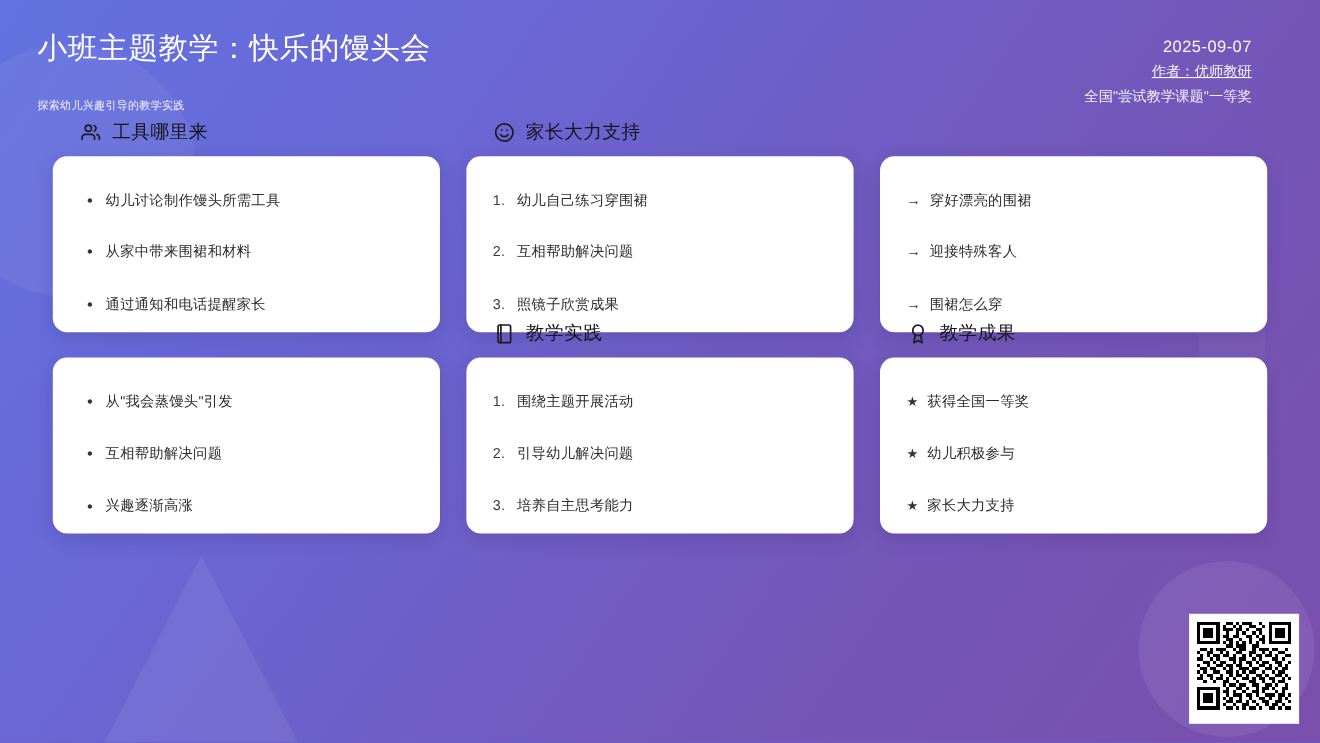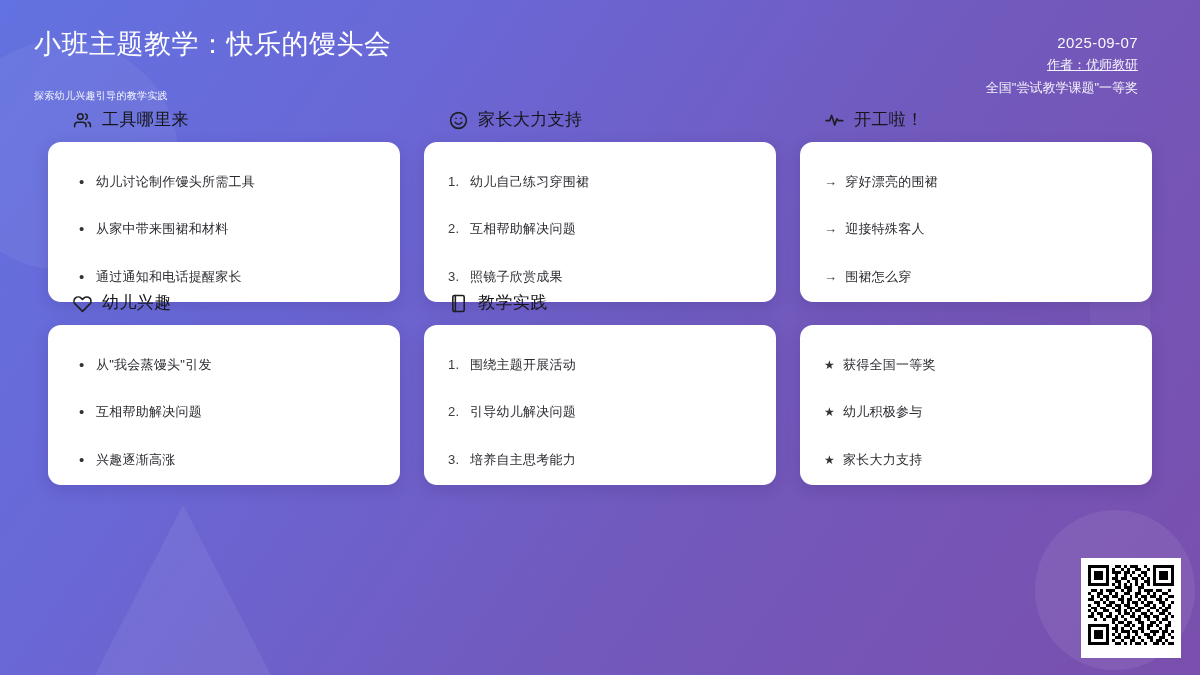--- a/index.html
+++ b/index.html
@@ -179,54 +179,38 @@
           <span class="item-text">互相帮助解决问题</span>
         </div>
         <div class="list-item">
           <span class="marker num">3.</span>
           <span class="item-text">照镜子欣赏成果</span>
         </div>
       </div>
     </div>
 
     <div class="card">
-      <div class="card-head">
-        <span class="card-icon">
-          <svg viewBox="0 0 24 24" fill="none" stroke="currentColor" stroke-width="1.9" stroke-linecap="round" stroke-linejoin="round">
-            <path d="M2.5 12.2h4l2.2-6 3.6 11 2.4-7.2 1.8 2.2h5"></path>
-          </svg>
-        </span>
-        <span class="card-title">开工啦！</span>
-      </div>
       <div class="card-rule"></div>
       <div class="card-list">
         <div class="list-item">
           <span class="marker arrow">→</span>
           <span class="item-text">穿好漂亮的围裙</span>
         </div>
         <div class="list-item">
           <span class="marker arrow">→</span>
           <span class="item-text">迎接特殊客人</span>
         </div>
         <div class="list-item">
           <span class="marker arrow">→</span>
           <span class="item-text">围裙怎么穿</span>
         </div>
       </div>
     </div>
 
     <div class="card">
-      <div class="card-head">
-        <span class="card-icon">
-          <svg viewBox="0 0 24 24" fill="none" stroke="currentColor" stroke-width="1.8" stroke-linecap="round" stroke-linejoin="round">
-            <path d="M20.3 5.9a4.8 4.8 0 0 0-6.8 0L12 7.4l-1.5-1.5a4.8 4.8 0 1 0-6.8 6.8l1.5 1.5L12 21l6.8-6.8 1.5-1.5a4.8 4.8 0 0 0 0-6.8z"></path>
-          </svg>
-        </span>
-        <span class="card-title">幼儿兴趣</span>
-      </div>
       <div class="card-rule"></div>
       <div class="card-list">
         <div class="list-item indent">
           <span class="marker dot">•</span>
           <span class="item-text">从"我会蒸馒头"引发</span>
         </div>
         <div class="list-item indent">
           <span class="marker dot">•</span>
           <span class="item-text">互相帮助解决问题</span>
         </div>
@@ -258,20 +242,29 @@
           <span class="item-text">引导幼儿解决问题</span>
         </div>
         <div class="list-item">
           <span class="marker num">3.</span>
           <span class="item-text">培养自主思考能力</span>
         </div>
       </div>
     </div>
 
     <div class="card">
+      <div class="card-head">
+        <span class="card-icon">
+          <svg viewBox="0 0 24 24" fill="none" stroke="currentColor" stroke-width="1.8" stroke-linecap="round" stroke-linejoin="round">
+            <circle cx="12" cy="8.4" r="5.4"></circle>
+            <path d="M9 13.2 7.8 21.2 12 18.8l4.2 2.4-1.2-8"></path>
+          </svg>
+        </span>
+        <span class="card-title">教学成果</span>
+      </div>
       <div class="card-rule"></div>
       <div class="card-list">
         <div class="list-item">
           <span class="marker star">★</span>
           <span class="item-text">获得全国一等奖</span>
         </div>
         <div class="list-item">
           <span class="marker star">★</span>
           <span class="item-text">幼儿积极参与</span>
         </div>

